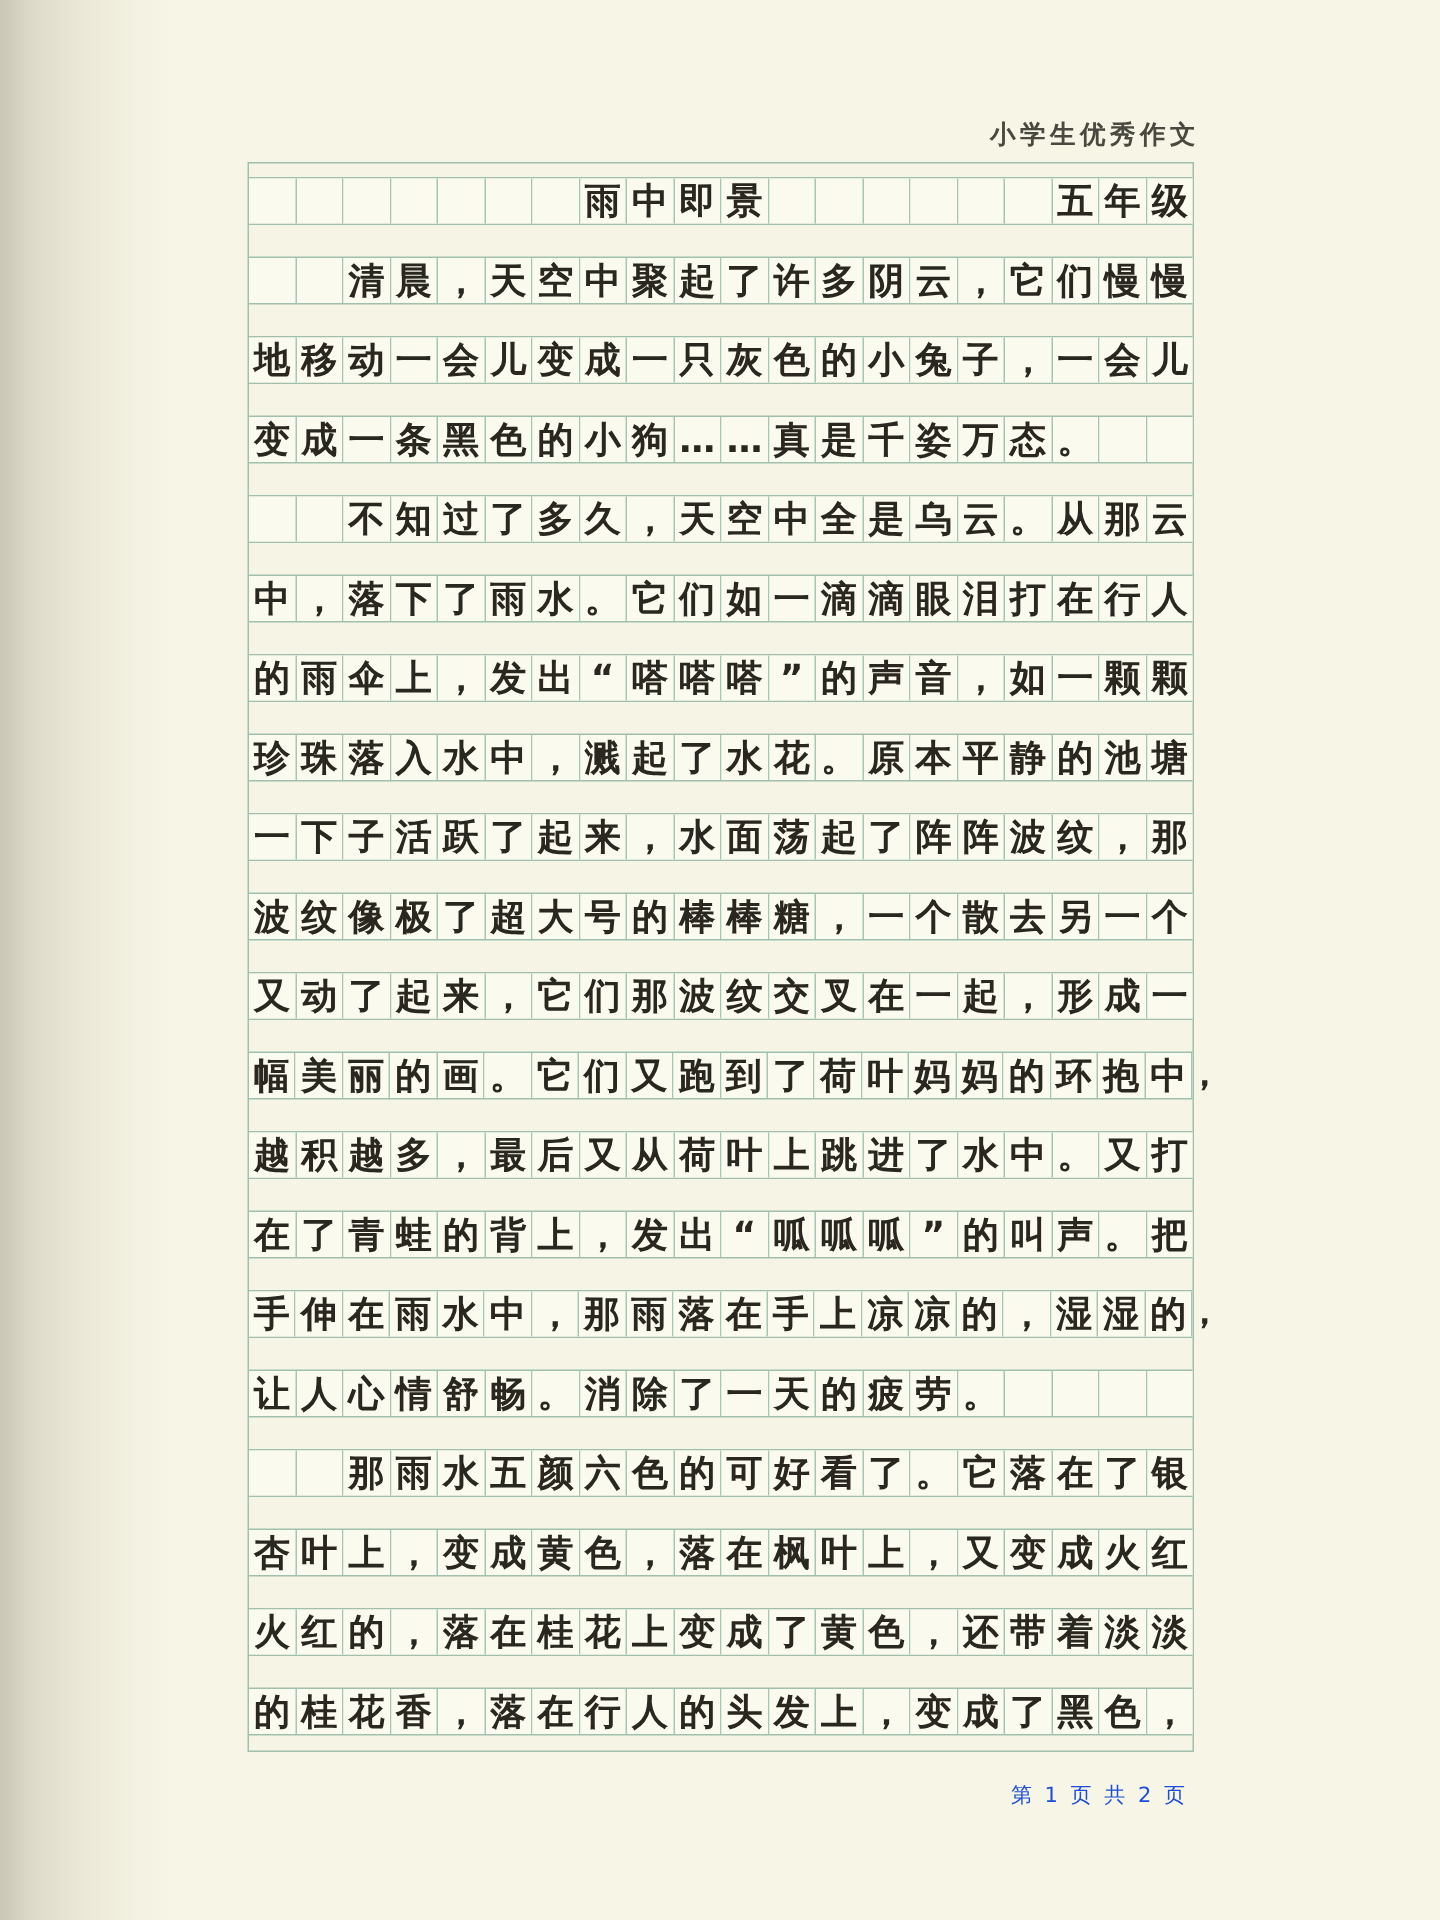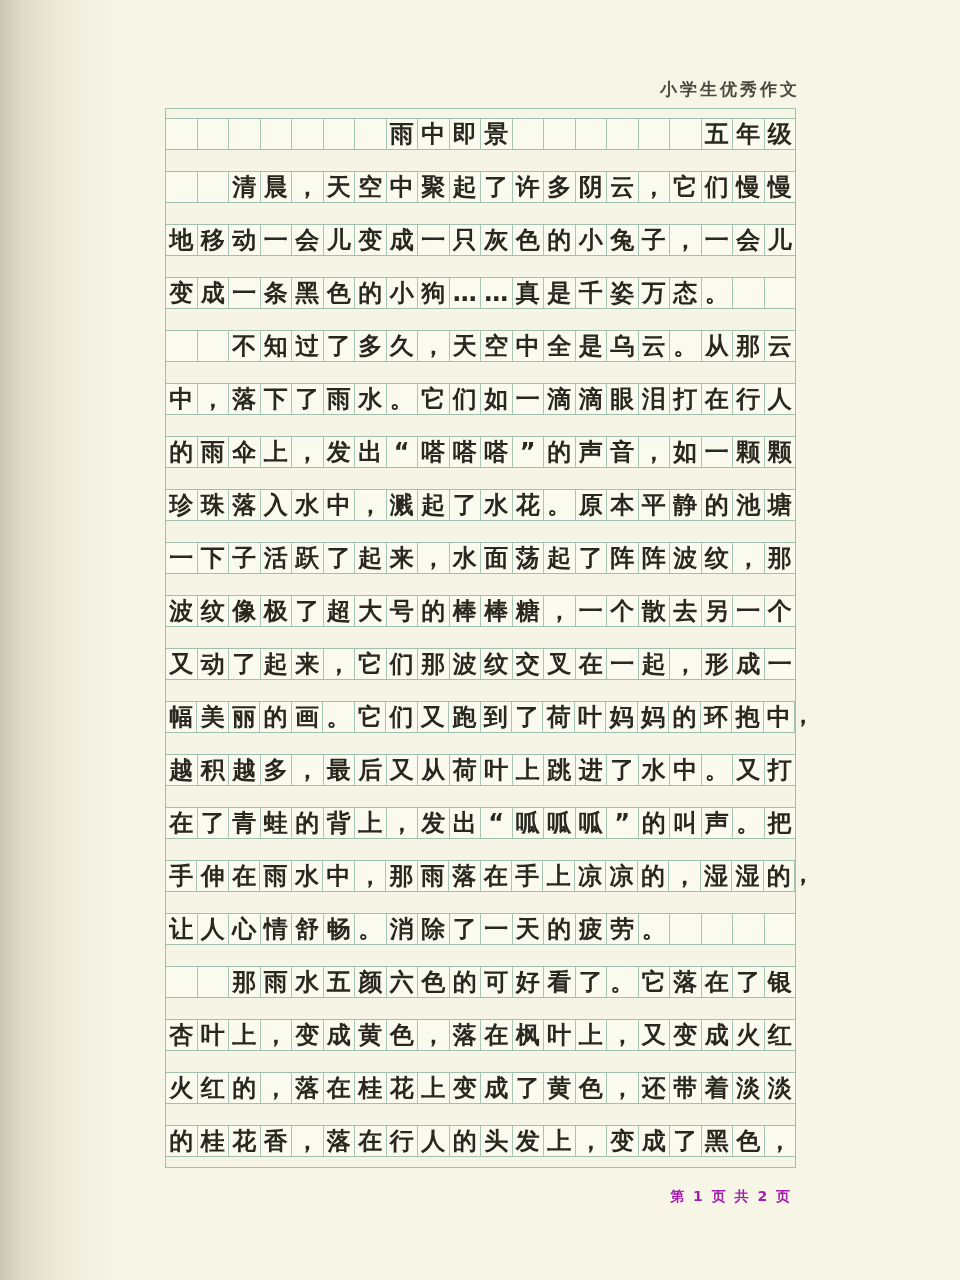--- a/index.html
+++ b/index.html
@@ -26,23 +26,23 @@
     top: 78px; right: 160px;
     font-size: 17px;
     font-weight: 600;
     letter-spacing: 3px;
     color: #4a4940;
   }
   .footer-label {
     position: absolute;
     top: 1188px; right: 168px;
     font-size: 14px;
-    font-weight: 700;
+    font-weight: 400;
     letter-spacing: 2px;
-    color: #a21caf;
+    color: #1d4ed8;
     text-align: right;
   }
   .grid {
     position: absolute;
     left: 165px; top: 108px;
     width: 631px;
     border: 1px solid #9fc0ae;
     background: #f6f4e4;
     padding: 9px 0 10px 0;
   }

